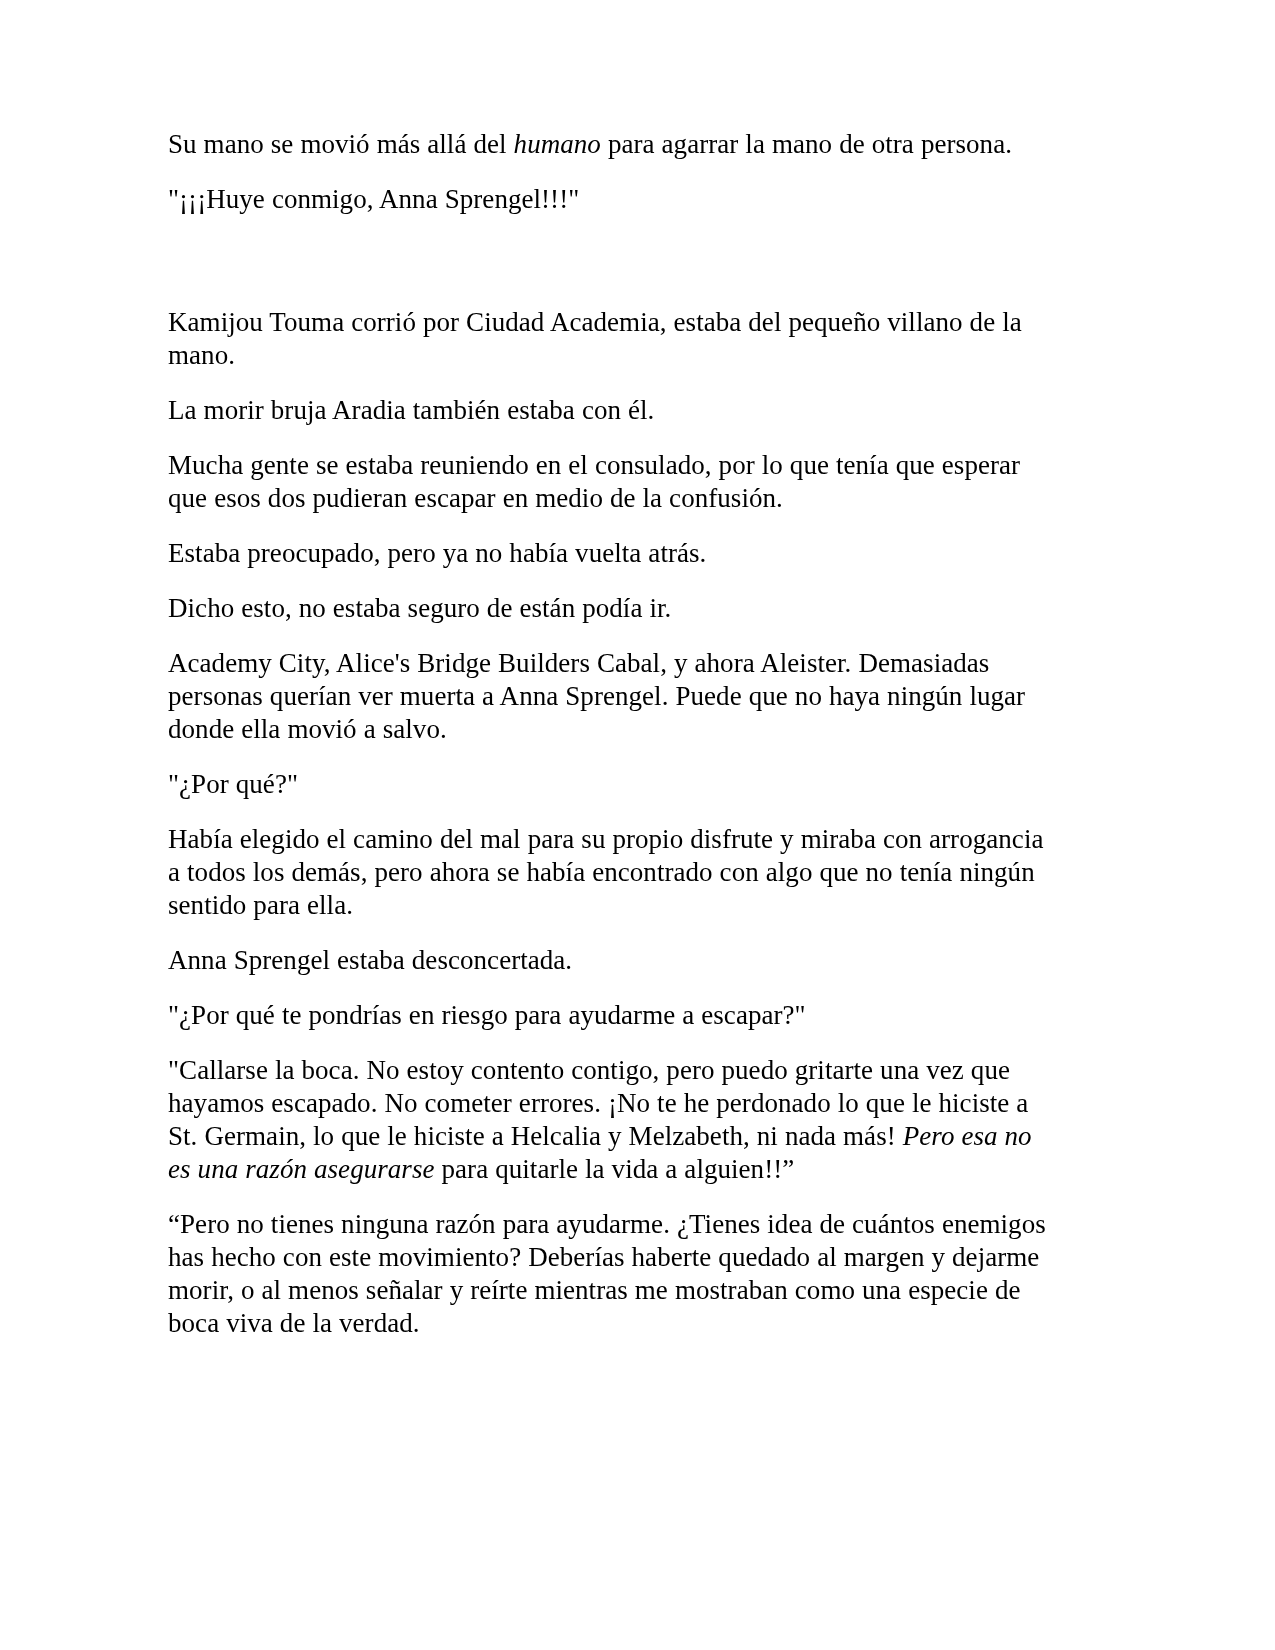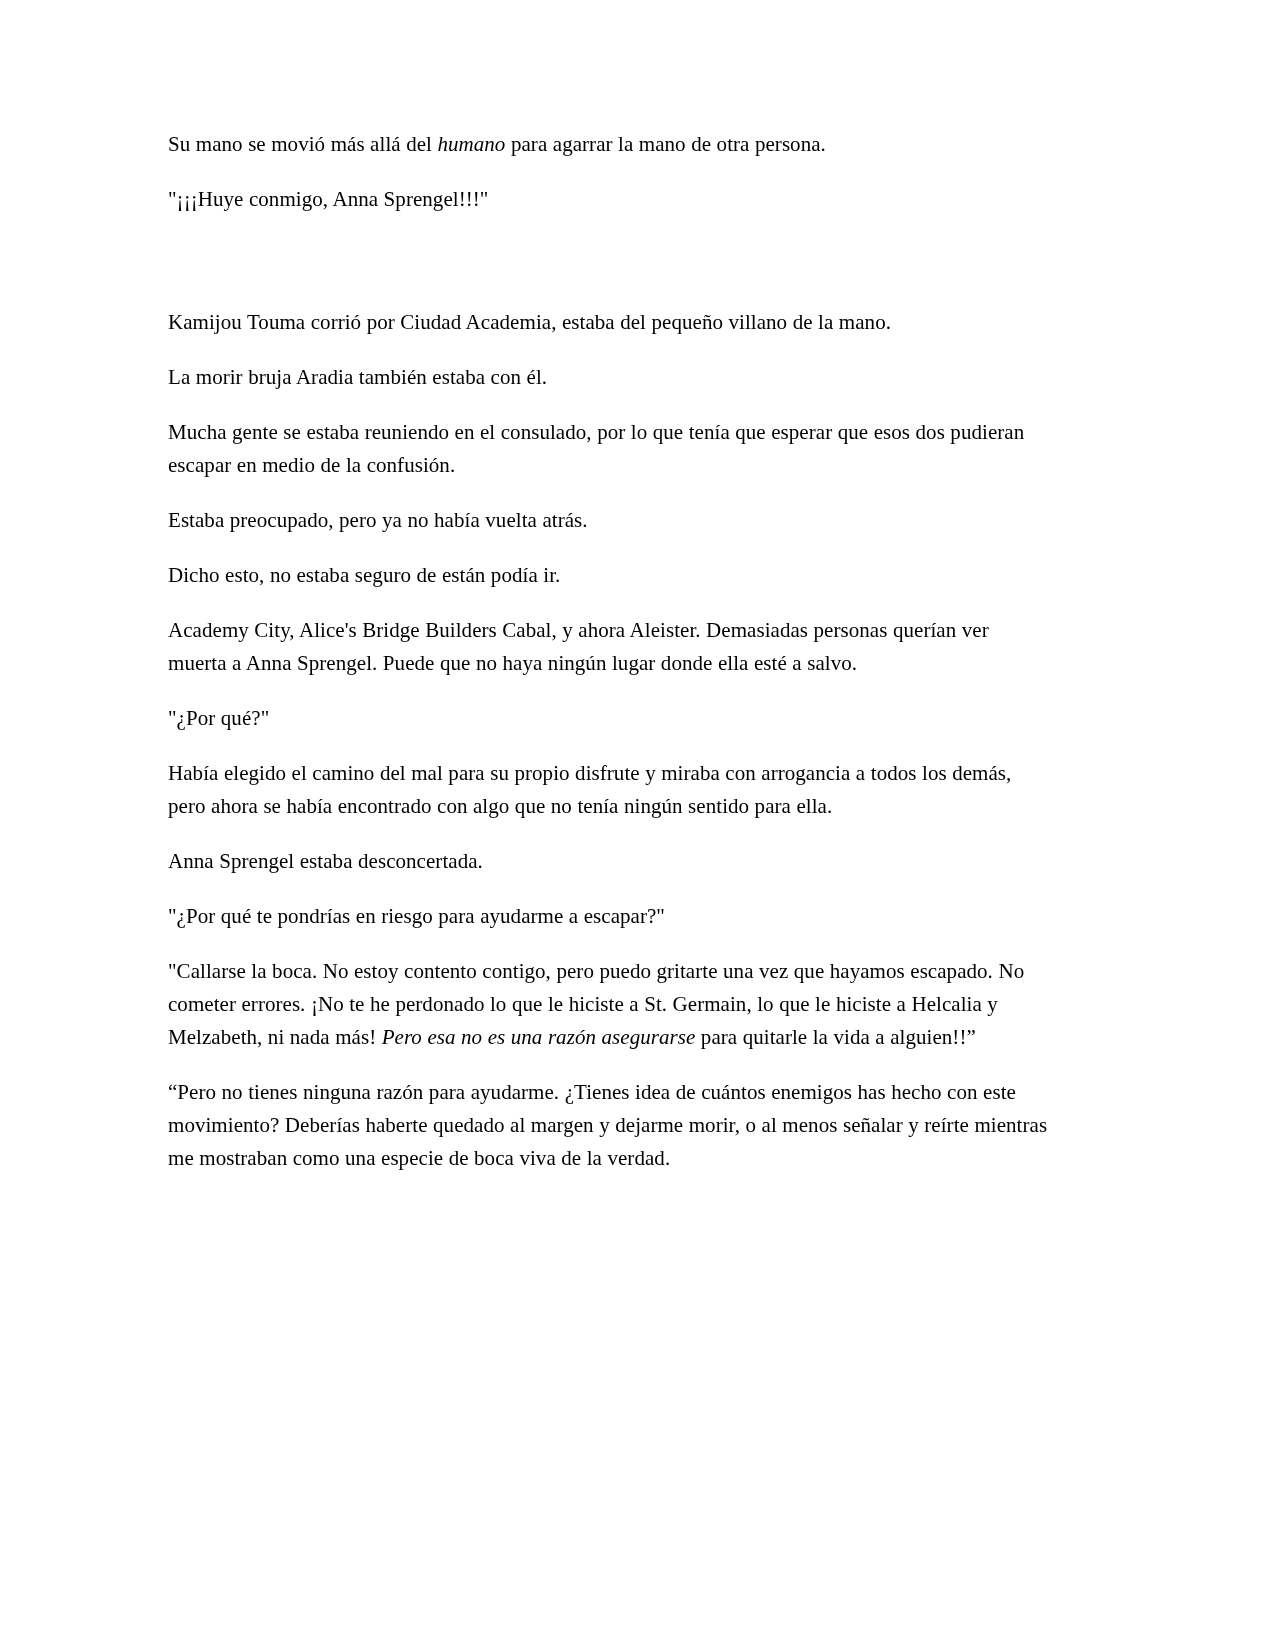--- a/index.html
+++ b/index.html
@@ -23,21 +23,21 @@
     overflow: hidden;
   }
   .page-body {
     position: absolute;
     left: 168px;
     top: 128px;
     width: 880px;
   }
   p.para {
     margin: 0 0 22px 0;
-    font-size: 21px;
+    font-size: 27px;
     line-height: 33px;
     text-align: left;
     letter-spacing: 0.05px;
     word-spacing: 0.2px;
     color: #000000;
   }
   p.para.gap-after {
     margin-bottom: 90px;
   }
   p.para:last-child {
@@ -52,21 +52,21 @@
 
 <div class="page" style="background: rgb(255, 255, 255); color: rgb(0, 0, 0);">
   <div class="page-body" id="text-column">
       <p class="para"><span>Su mano se movió más allá del </span><span class="ital">humano</span><span> para agarrar la mano de otra persona.</span></p>
       <p class="para gap-after"><span>"¡¡¡Huye conmigo, Anna Sprengel!!!"</span></p>
       <p class="para"><span>Kamijou Touma corrió por Ciudad Academia, estaba del pequeño villano de la mano.</span></p>
       <p class="para"><span>La morir bruja Aradia también estaba con él.</span></p>
       <p class="para"><span>Mucha gente se estaba reuniendo en el consulado, por lo que tenía que esperar que esos dos pudieran escapar en medio de la confusión.</span></p>
       <p class="para"><span>Estaba preocupado, pero ya no había vuelta atrás.</span></p>
       <p class="para"><span>Dicho esto, no estaba seguro de están podía ir.</span></p>
-      <p class="para"><span>Academy City, Alice's Bridge Builders Cabal, y ahora Aleister. Demasiadas personas querían ver muerta a Anna Sprengel. Puede que no haya ningún lugar donde ella esté a salvo.</span></p>
+      <p class="para"><span>Academy City, Alice's Bridge Builders Cabal, y ahora Aleister. Demasiadas personas querían ver muerta a Anna Sprengel. Puede que no haya ningún lugar donde ella movió a salvo.</span></p>
       <p class="para"><span>"¿Por qué?"</span></p>
       <p class="para"><span>Había elegido el camino del mal para su propio disfrute y miraba con arrogancia a todos los demás, pero ahora se había encontrado con algo que no tenía ningún sentido para ella.</span></p>
       <p class="para"><span>Anna Sprengel estaba desconcertada.</span></p>
       <p class="para"><span>"¿Por qué te pondrías en riesgo para ayudarme a escapar?"</span></p>
       <p class="para"><span>"Callarse la boca. No estoy contento contigo, pero puedo gritarte una vez que hayamos escapado. No cometer errores. ¡No te he perdonado lo que le hiciste a St. Germain, lo que le hiciste a Helcalia y Melzabeth, ni nada más! </span><span class="ital">Pero esa no es una razón asegurarse</span><span> para quitarle la vida a alguien!!”</span></p>
       <p class="para"><span>“Pero no tienes ninguna razón para ayudarme. ¿Tienes idea de cuántos enemigos has hecho con este movimiento? Deberías haberte quedado al margen y dejarme morir, o al menos señalar y reírte mientras me mostraban como una especie de boca viva de la verdad.</span></p>
     </div>
 </div>
 
 </body></html>

